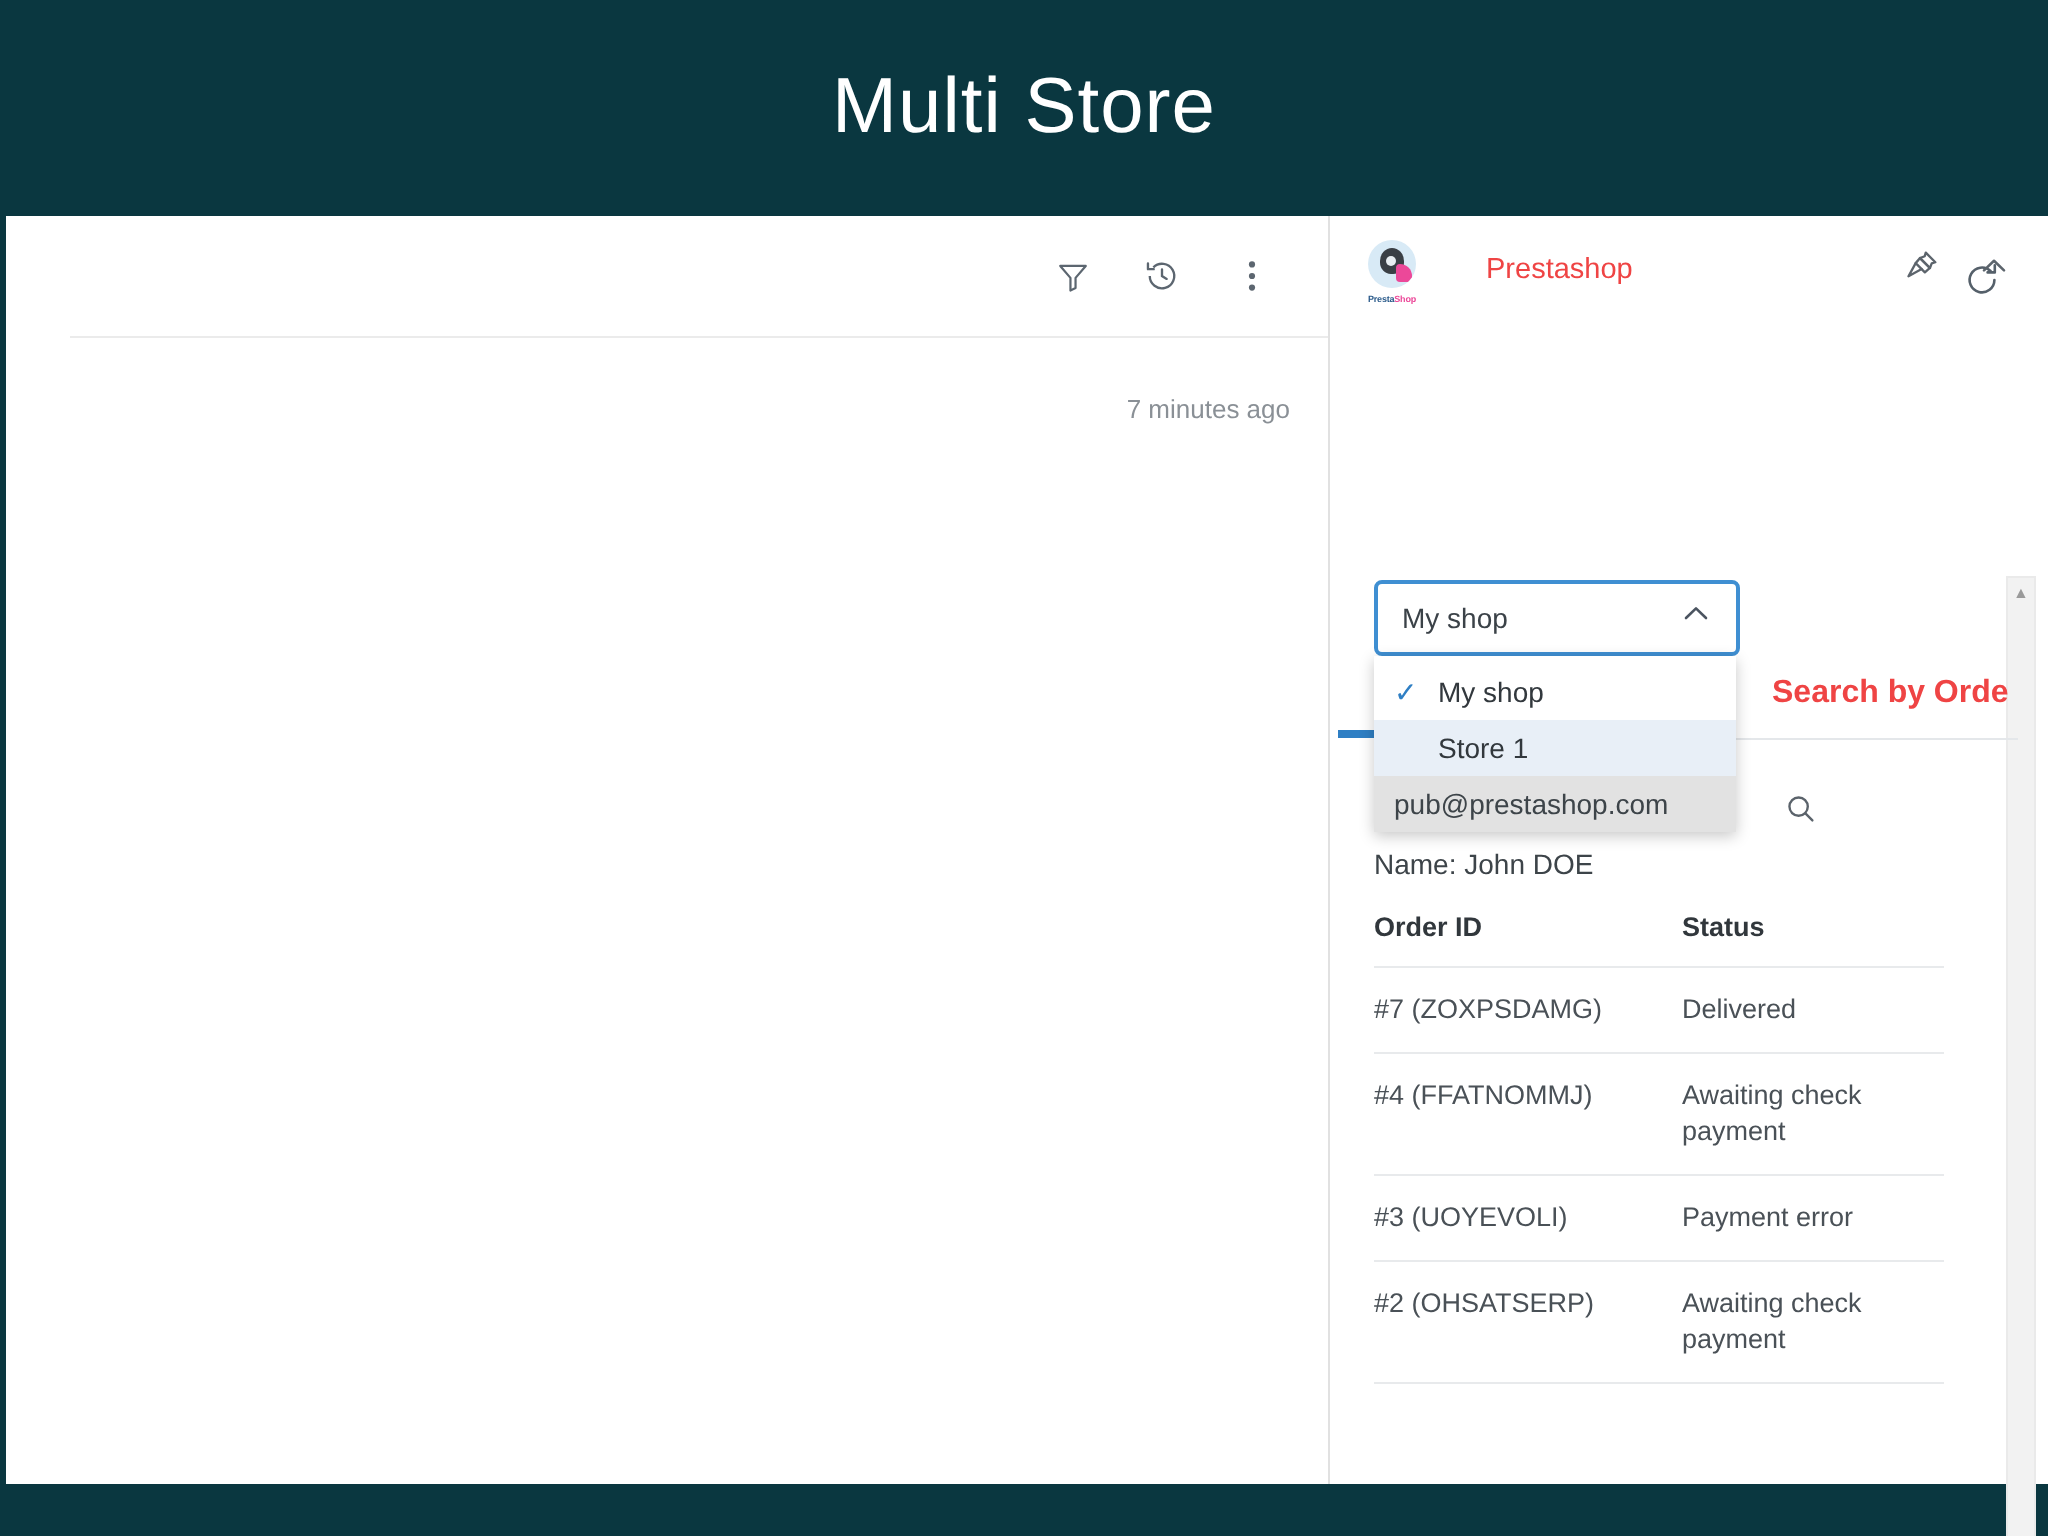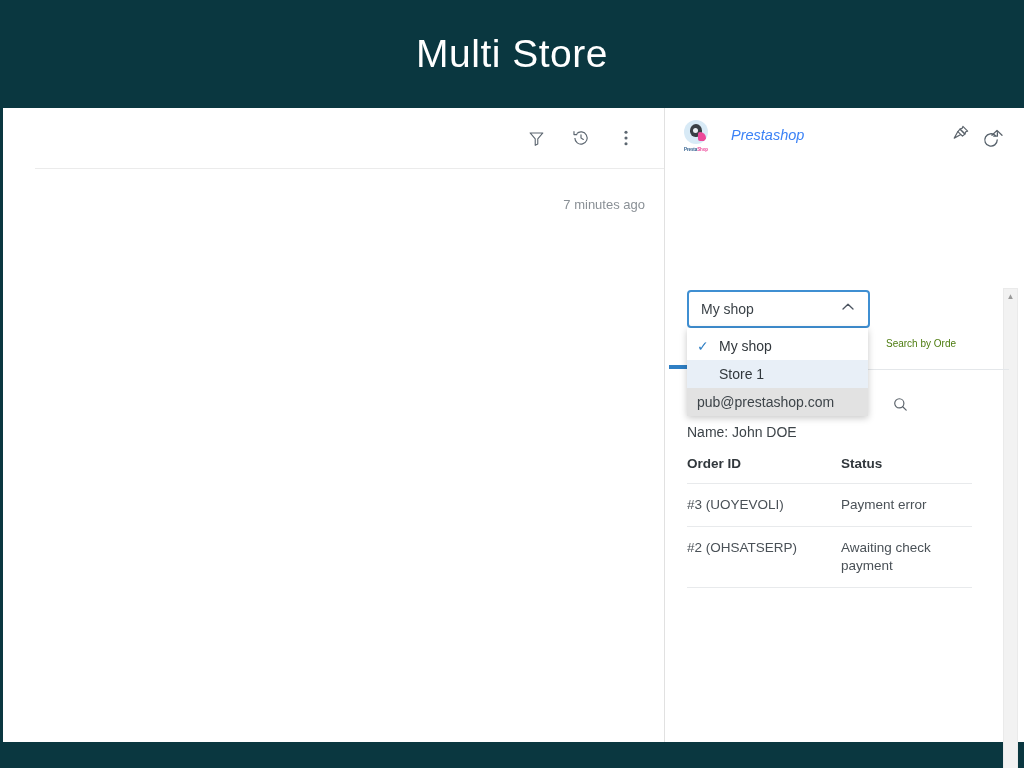--- a/index.html
+++ b/index.html
@@ -96,21 +96,21 @@
     position: absolute; right: 2px; bottom: 3px; width: 8px; height: 9px;
     background: #ec4899; border-radius: 2px 6px 2px 2px;
   }
   .logo-text {
     position: absolute; left: 0; bottom: -1px; width: 30px;
     font-size: 4.5px; font-weight: bold; text-align: center;
     letter-spacing: -0.1px; line-height: 5px;
   }
   .logo-text .a { color: #2a5a8a; }
   .logo-text .b { color: #ec4899; }
-  .app-name { margin-left: 20px; font-size: 14.5px; color: #3b82f6; font-style: italic; }
+  .app-name { margin-left: 32px; font-size: 14.5px; color: #ef4444; }
   .app-actions {
     position: absolute; right: 19px; top: 0; height: 54px;
     display: flex; align-items: center; gap: 19px; color: #5c646c;
   }
   .app-actions > div { cursor: pointer; }
 
   
   .app-content { position: relative; padding: 0 0 0 0; }
 
   .store-select {
@@ -127,21 +127,21 @@
   .tab-underline {
     position: absolute; left: 4px; top: 203px; width: 23px; height: 4px;
     background: #2f7fc4; z-index: 5;
   }
 
   .search-wrap {
     position: absolute; left: 22px; top: 172px; width: 340px; z-index: 4;
   }
   .search-placeholder {
     position: absolute; left: 199px; top: 4px;
-    font-size: 10px; color: #4d7c0f; white-space: nowrap;
+    font-size: 16px; color: #ef4444; white-space: nowrap; font-weight: bold;
   }
   .search-divider {
     position: absolute; left: 0; top: 35px; width: 322px; height: 1px; background: #e4e7ea;
   }
   .search-icon-box {
     position: absolute; left: 205px; top: 62px; color: #5b636b;
   }
 
   .email-line {
     position: absolute; left: 22px; top: 236px;
@@ -304,20 +304,28 @@
         <div class="orders">
           <table>
             <thead>
               <tr>
                 <th class="col-id">Order ID</th>
                 <th class="col-status">Status</th>
               </tr>
             </thead>
             <tbody>
               <tr>
+                <td class="col-id">#7 (ZOXPSDAMG)</td>
+                <td class="col-status">Delivered</td>
+              </tr>
+              <tr>
+                <td class="col-id">#4 (FFATNOMMJ)</td>
+                <td class="col-status">Awaiting check payment</td>
+              </tr>
+              <tr>
                 <td class="col-id">#3 (UOYEVOLI)</td>
                 <td class="col-status">Payment error</td>
               </tr>
               <tr>
                 <td class="col-id">#2 (OHSATSERP)</td>
                 <td class="col-status">Awaiting check payment</td>
               </tr>
             </tbody>
           </table>
         </div>

